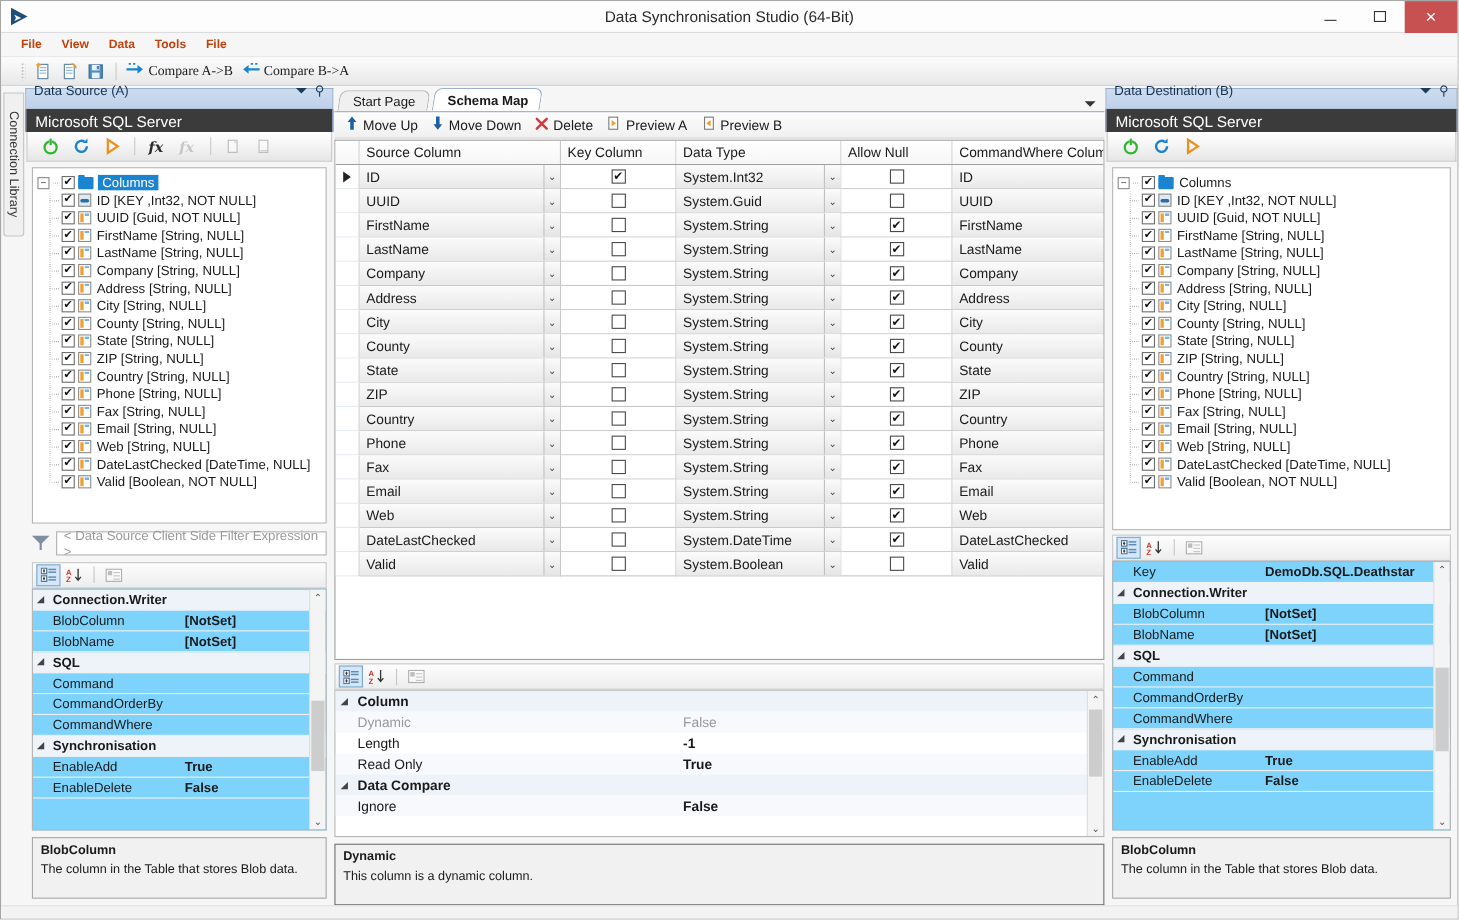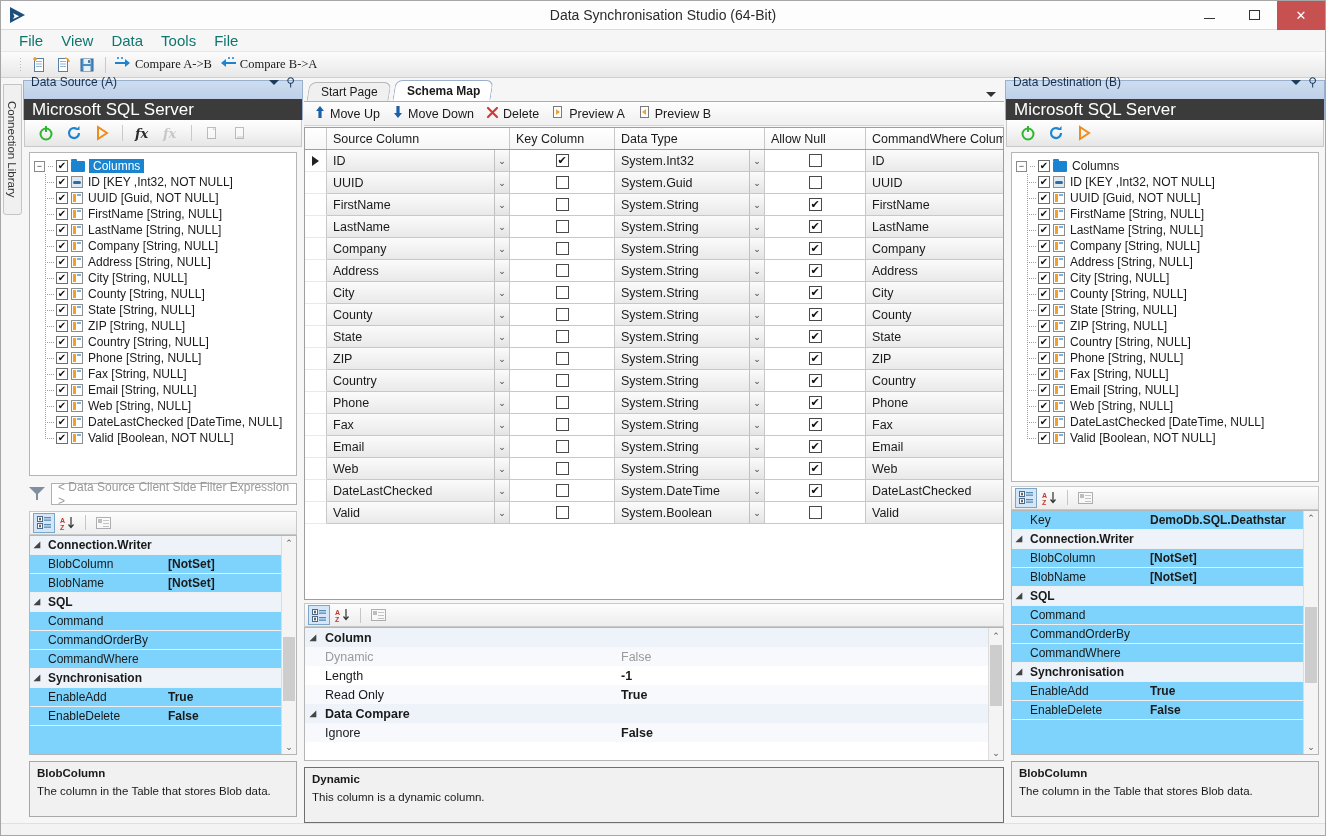--- a/index.html
+++ b/index.html
@@ -63,21 +63,21 @@
   
   .menubar {
     height: 22px; flex: 0 0 22px;
     background: #f6f6f6;
     display: flex; align-items: center;
     padding-left: 9px;
     border-bottom: 1px solid #e8e8e8;
   }
   .menu-item {
     padding: 2px 9px;
-    font-size: 15px; color: #0f766e;
+    font-size: 11px; color: #c2410c; font-weight: bold;
   }
 
   
   .toolbar {
     height: 26px; flex: 0 0 26px;
     background: linear-gradient(to bottom,#fcfcfc 0%,#f2f2f2 50%,#e8e8e8 100%);
     border-bottom: 1px solid #cfcfcf;
     display: flex; align-items: center;
     padding-left: 18px;
     font-family: Liberation Serif, serif;
@@ -125,21 +125,21 @@
   }
   .cap-btns { margin-left:auto; display:flex; align-items:center; gap:7px; padding-right:3px;}
   .cap-caret { width:0;height:0;border-left:5px solid transparent;border-right:5px solid transparent;border-top:5px solid #1c3c5c; }
   .cap-pin { font-size:12px; color:#1c3c5c; line-height:10px; }
   .panel-subhdr {
     height: 21px; flex:0 0 21px;
     background: #3b3b3b;
     color: #fff;
     display:flex; align-items:center;
     padding-left: 8px;
-    font-size: 17px;
+    font-size: 14px;
     border-left:1px solid #9ab0cc; border-right:1px solid #9ab0cc;
   }
   .panel-toolbar {
     height: 27px; flex:0 0 27px;
     background: linear-gradient(to bottom,#fefefe 0%,#f5f5f5 45%,#e6e6e6 100%);
     border:1px solid #c8c8c8; border-top:none;
     display:flex; align-items:center; padding-left:8px; gap:2px;
     margin: 0 1px;
   }
   .pt-icon { width:26px; height:22px; display:flex; align-items:center; justify-content:center; }

